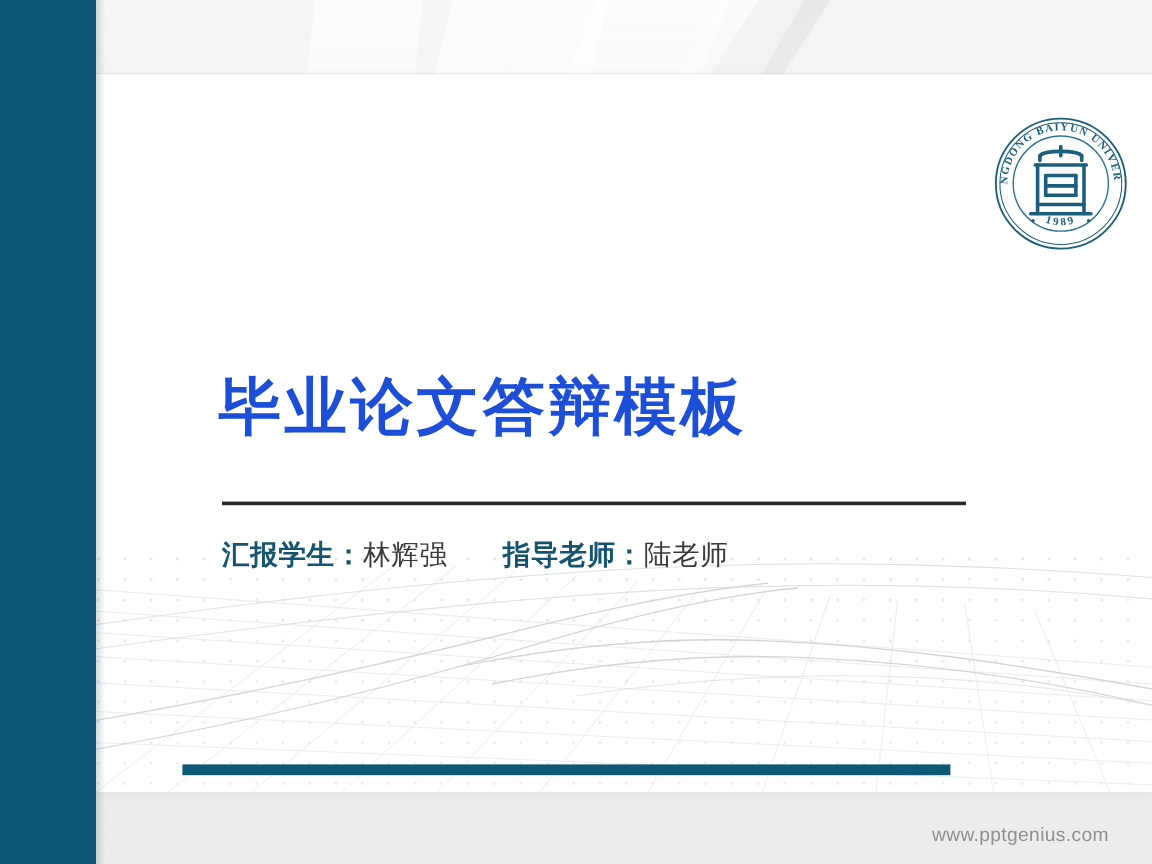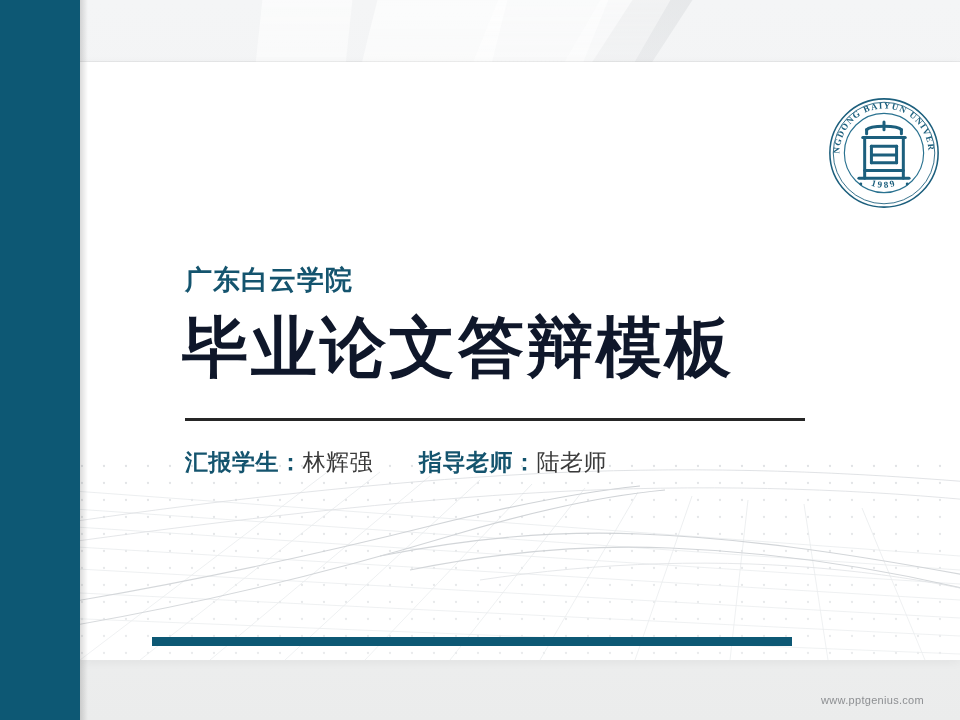--- a/index.html
+++ b/index.html
@@ -132,24 +132,24 @@
     font-size: 27px;
     font-weight: bold;
     letter-spacing: 1px;
     color: #14546e;
     white-space: nowrap;
   }
   .headline {
     position: absolute;
     left: 102px;
     top: 250px;
-    font-size: 66px;
+    font-size: 52px;
     font-weight: bold;
     letter-spacing: 3px;
-    color: #0f172a;
+    color: #1d4ed8;
     white-space: nowrap;
     line-height: 1.08;
   }
   .rule {
     position: absolute;
     left: 105px;
     top: 356px;
     width: 620px;
     height: 3px;
     background: #262626;
@@ -181,21 +181,21 @@
     width: 640px;
     height: 9px;
     background: #0d5874;
   }
 
   
   .watermark {
     position: absolute;
     right: 36px;
     bottom: 14px;
-    font-size: 11px;
+    font-size: 16px;
     color: #8d8f92;
     letter-spacing: .3px;
     z-index: 7;
   }
 </style>
 </head>
 <body>
 
 <div id="stage">
 
@@ -309,21 +309,20 @@
         <path d="M47 53 L73 53"></path>
         <path d="M47 62 L73 62"></path>
         <path d="M47 53 L47 70"></path>
           <path d="M73 53 L73 70"></path>
         <path d="M47 70 L73 70"></path>
         <path d="M40 78 L80 78"></path>
         <path d="M34 86 L86 86"></path>
       </g>
     </svg>
 
-    <div class="eyebrow">广东白云学院</div>
     <div class="headline">毕业论文答辩模板</div>
     <div class="rule"></div>
 
     <div class="byline">
       <span class="lbl">汇报学生：</span><span>林辉强</span><span class="gap"></span><span class="lbl">指导老师：</span><span>陆老师</span>
     </div>
 
     <div class="footer-bar"></div>
   </div>
 

